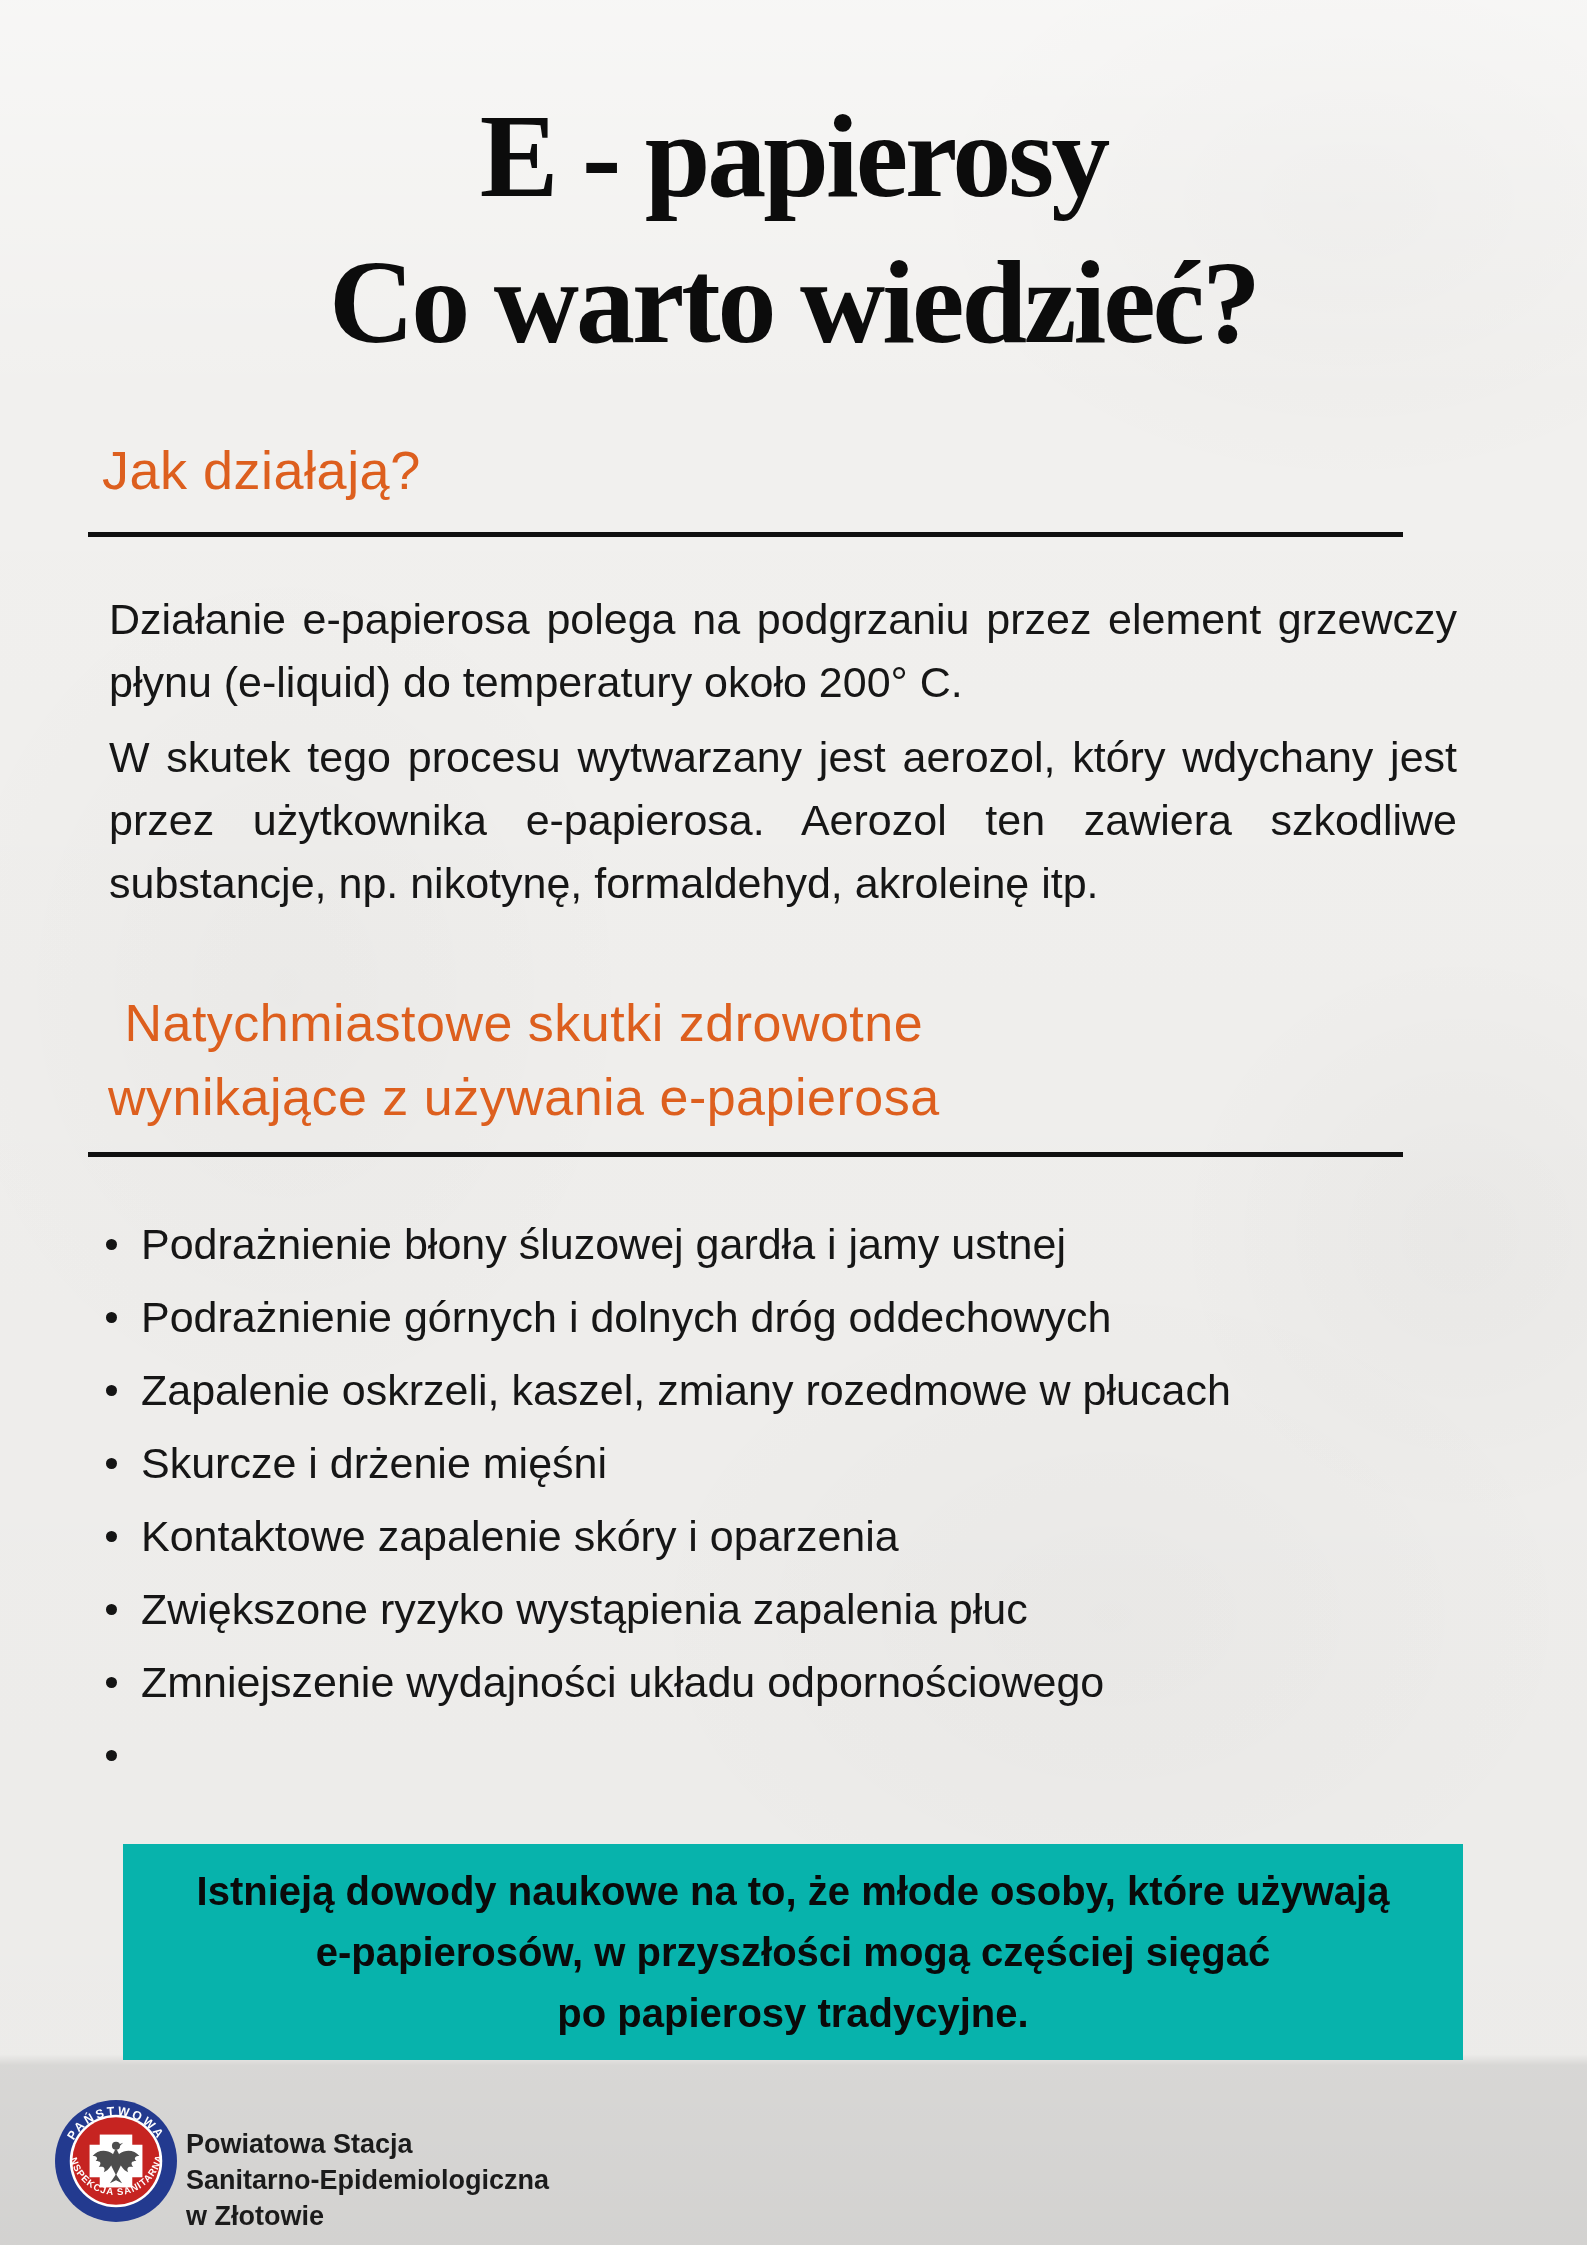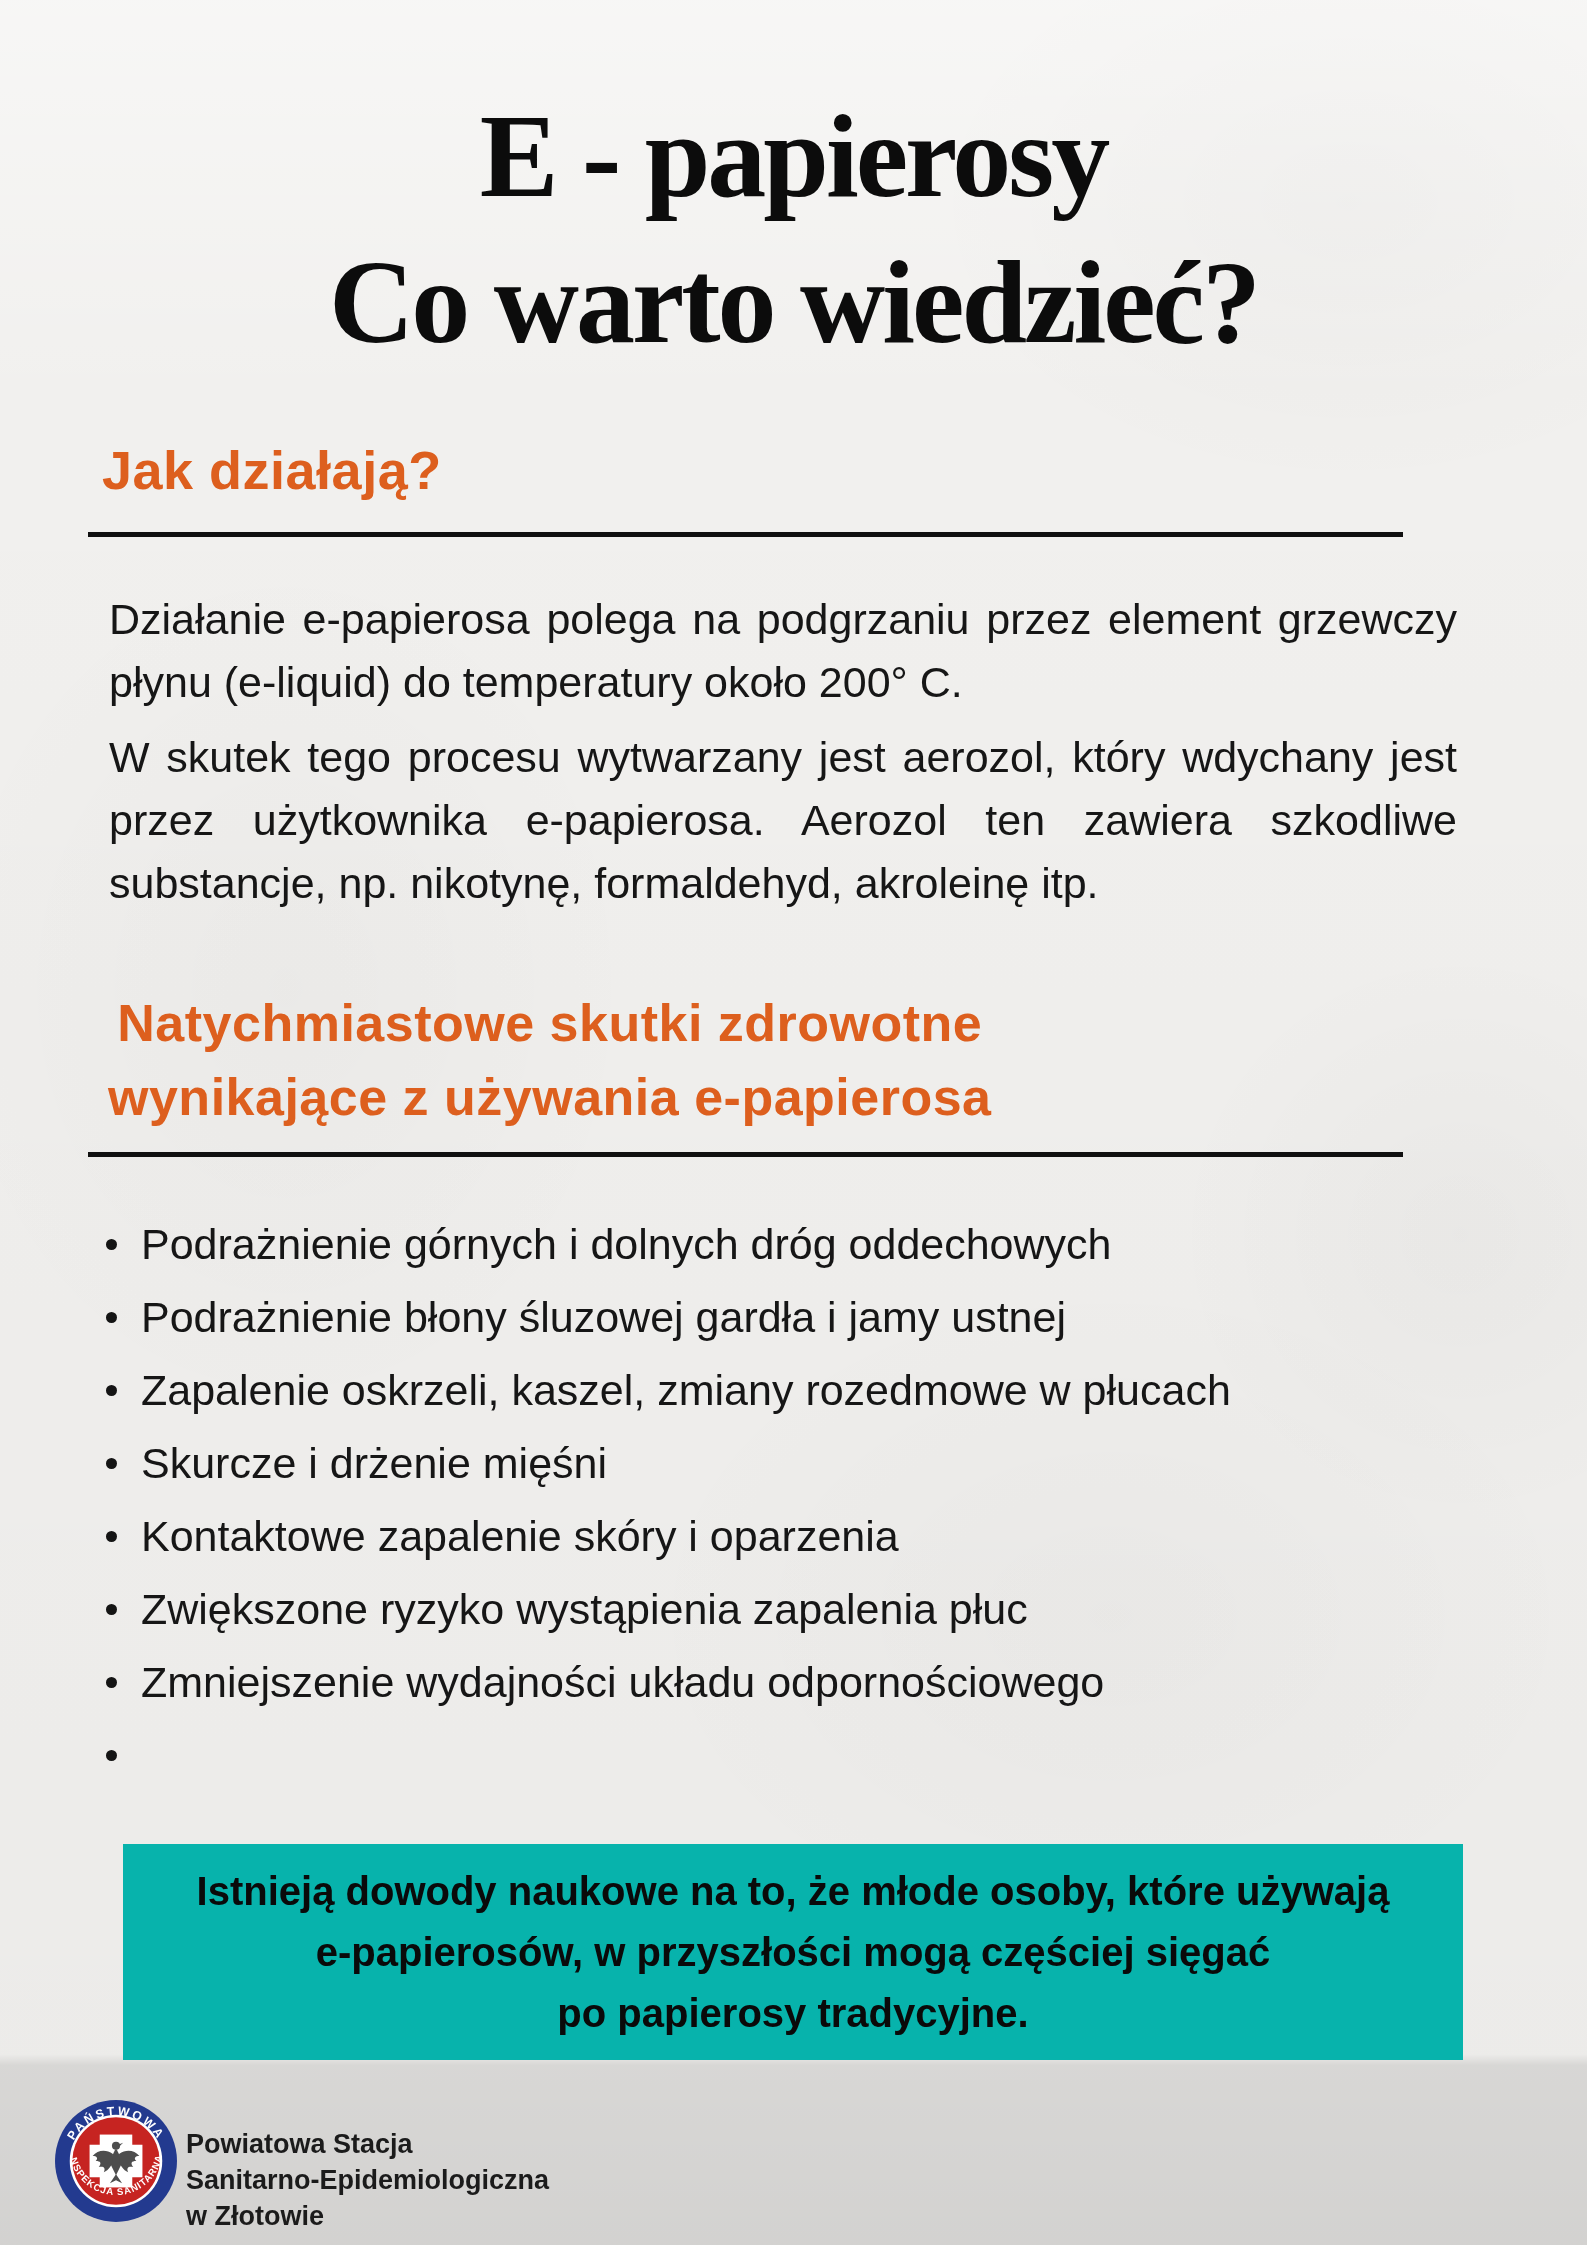--- a/index.html
+++ b/index.html
@@ -29,21 +29,21 @@
     font-family:Liberation Serif, serif;
     font-weight:800;
     font-size:118px;line-height:146px;
     letter-spacing:-3px;
     color:#0c0c0c;
   }
 
   
   .orange-heading{
     color:#dd5f1e;
-    font-weight:700;
+    font-weight:400;
     letter-spacing:0.5px;
   }
   #how-heading{top:440px;left:102px;font-size:54px;line-height:60px;}
   #effects-heading{top:986px;left:108px;font-size:52px;line-height:74px;text-align:center;}
 
   .rule{height:5px;background:#101010;}
   #rule-1{top:532px;left:88px;width:1315px;}
   #rule-2{top:1152px;left:88px;width:1315px;}
 
   
@@ -116,25 +116,25 @@
 
   <div id="effects-heading" class="abs orange-heading">
     <div>Natychmiastowe skutki zdrowotne</div>
     <div>wynikające z używania e-papierosa</div>
   </div>
   <div id="rule-2" class="abs rule"></div>
 
   <ul id="effects-list" class="abs">
     <li>
       <span class="bullet-dot"></span>
+      <span>Podrażnienie błony śluzowej gardła i jamy ustnej</span>
+    </li>
+    <li>
+      <span class="bullet-dot"></span>
       <span>Podrażnienie  górnych i dolnych dróg oddechowych</span>
-    </li>
-    <li>
-      <span class="bullet-dot"></span>
-      <span>Podrażnienie błony śluzowej gardła i jamy ustnej</span>
     </li>
     <li>
       <span class="bullet-dot"></span>
       <span>Zapalenie oskrzeli, kaszel, zmiany rozedmowe w płucach</span>
     </li>
     <li>
       <span class="bullet-dot"></span>
       <span>Skurcze i drżenie mięśni</span>
     </li>
     <li>

